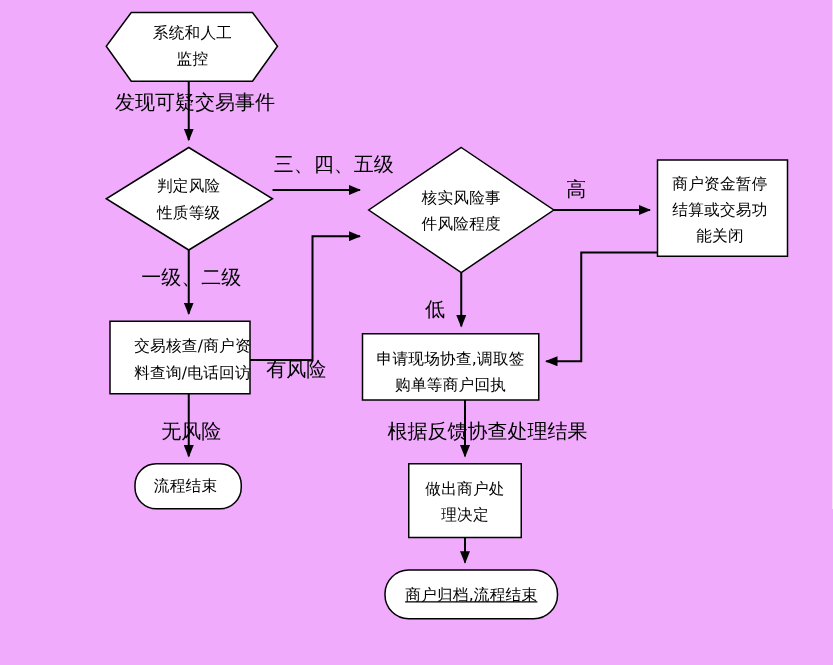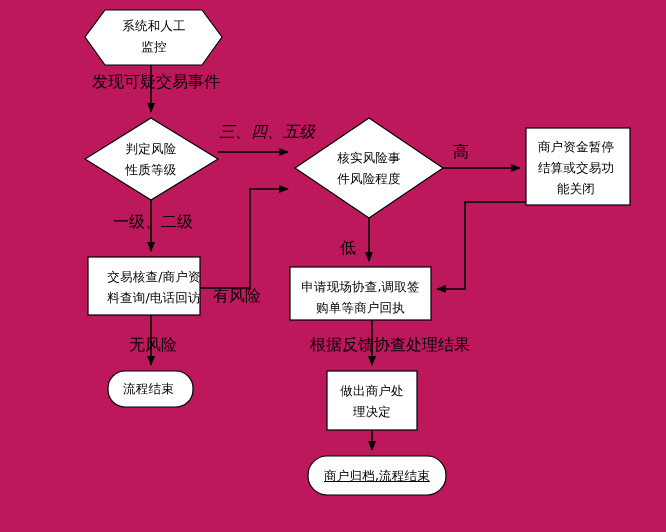--- a/index.html
+++ b/index.html
@@ -8,21 +8,21 @@
     padding: 0;
     background: #ffffff;
   }
   body {
     font-family: "DejaVu Sans", "Liberation Sans", sans-serif;
   }
   #canvas {
     position: relative;
     width: 666px;
     height: 532px;
-    background: #be185d;
+    background: #f0abfc;
     overflow: hidden;
   }
   #flow-svg {
     position: absolute;
     left: 0;
     top: 0;
     width: 666px;
     height: 532px;
   }
   .node-shape {
@@ -126,21 +126,21 @@
   <div class="node-text" style="left:291px; top:276px; width:139px;">申请现场协查,调取签
 购单等商户回执</div>
 
   <div class="node-text" style="left:327px; top:380px; width:90px;text-align:center;">做出商户处
 理决定</div>
 
   <div class="node-text" style="left:308px; top:465px; width:138px;text-decoration:underline;">商户归档,流程结束</div>
 
   <div class="edge-label" style="left:92px; top:74px;">发现可疑交易事件</div>
 
-  <div class="edge-label" style="left:219px; top:124px;font-style:italic;">三、四、五级</div>
+  <div class="edge-label" style="left:219px; top:124px;">三、四、五级</div>
 
   <div class="edge-label" style="left:113px; top:214px;">一级、二级</div>
 
   <div class="edge-label" style="left:453px; top:144px;">高</div>
 
   <div class="edge-label" style="left:340px; top:240px;">低</div>
 
   <div class="edge-label" style="left:213px; top:288px;">有风险</div>
 
   <div class="edge-label" style="left:129px; top:337px;">无风险</div>

